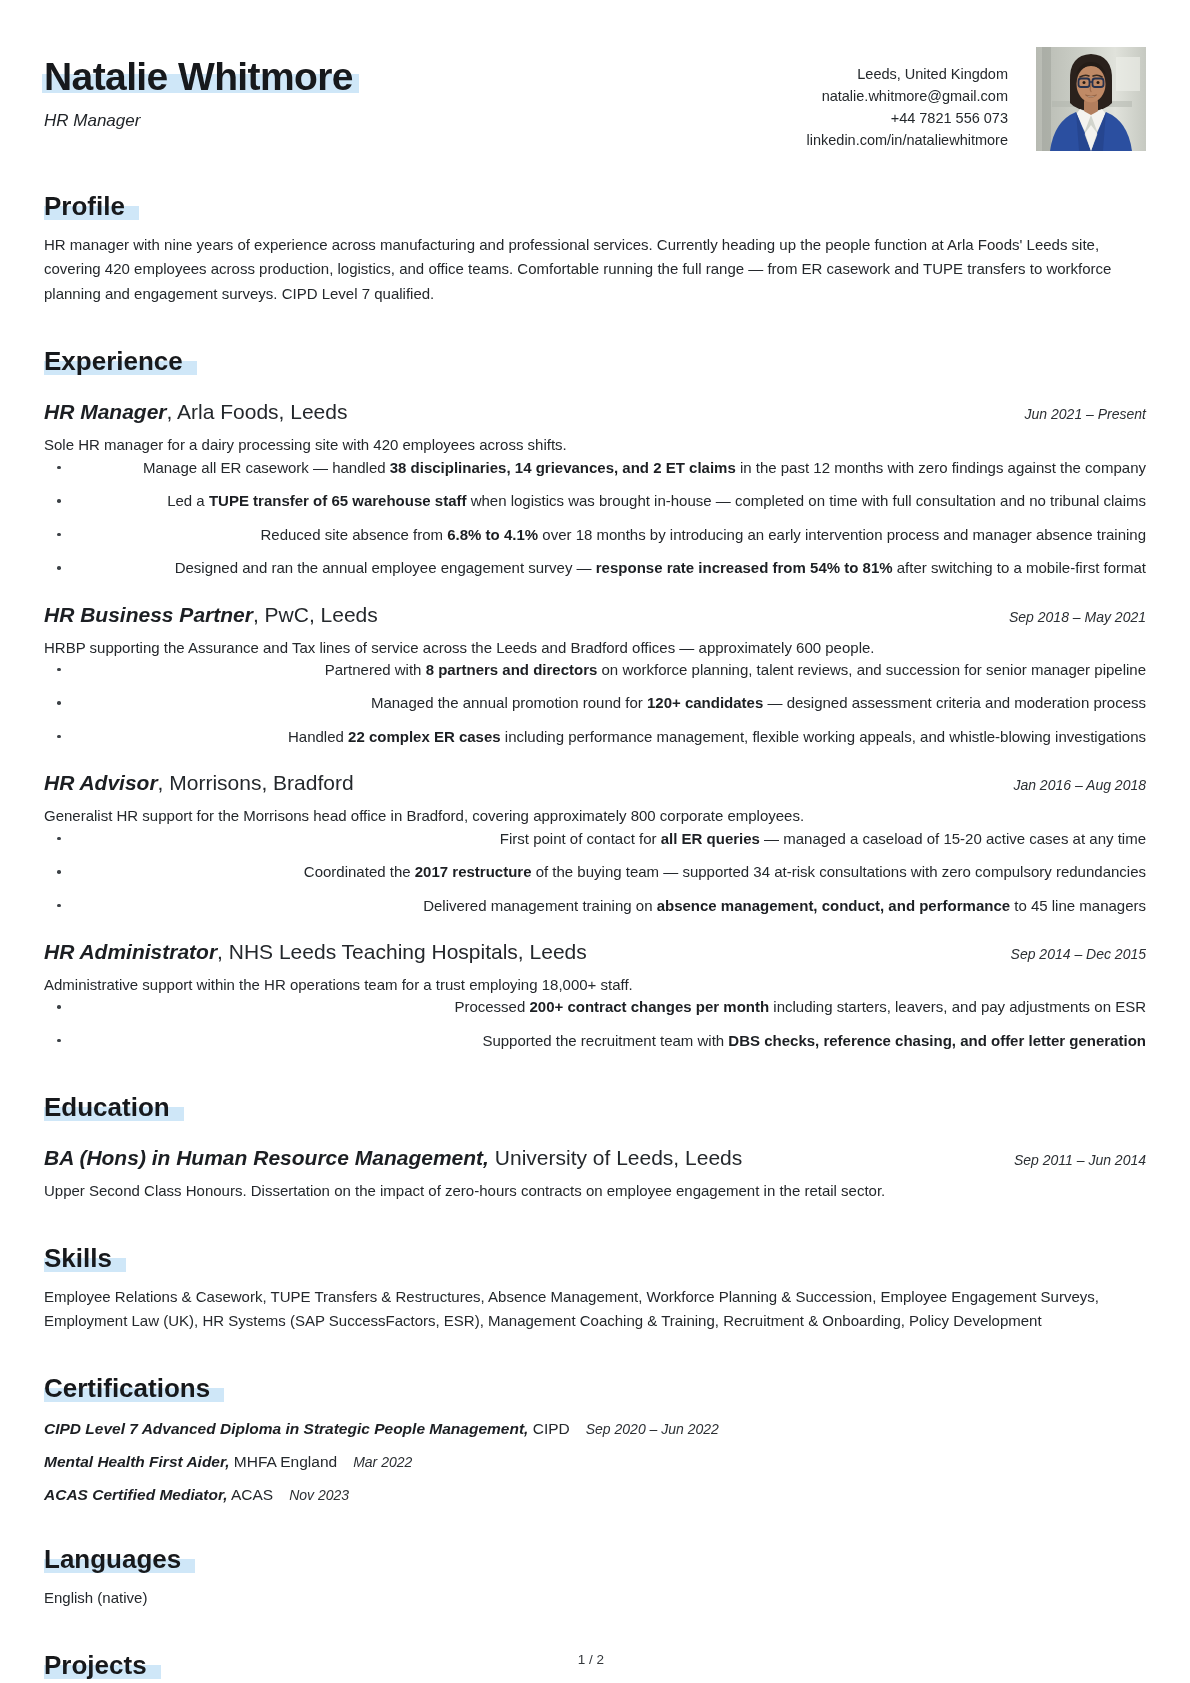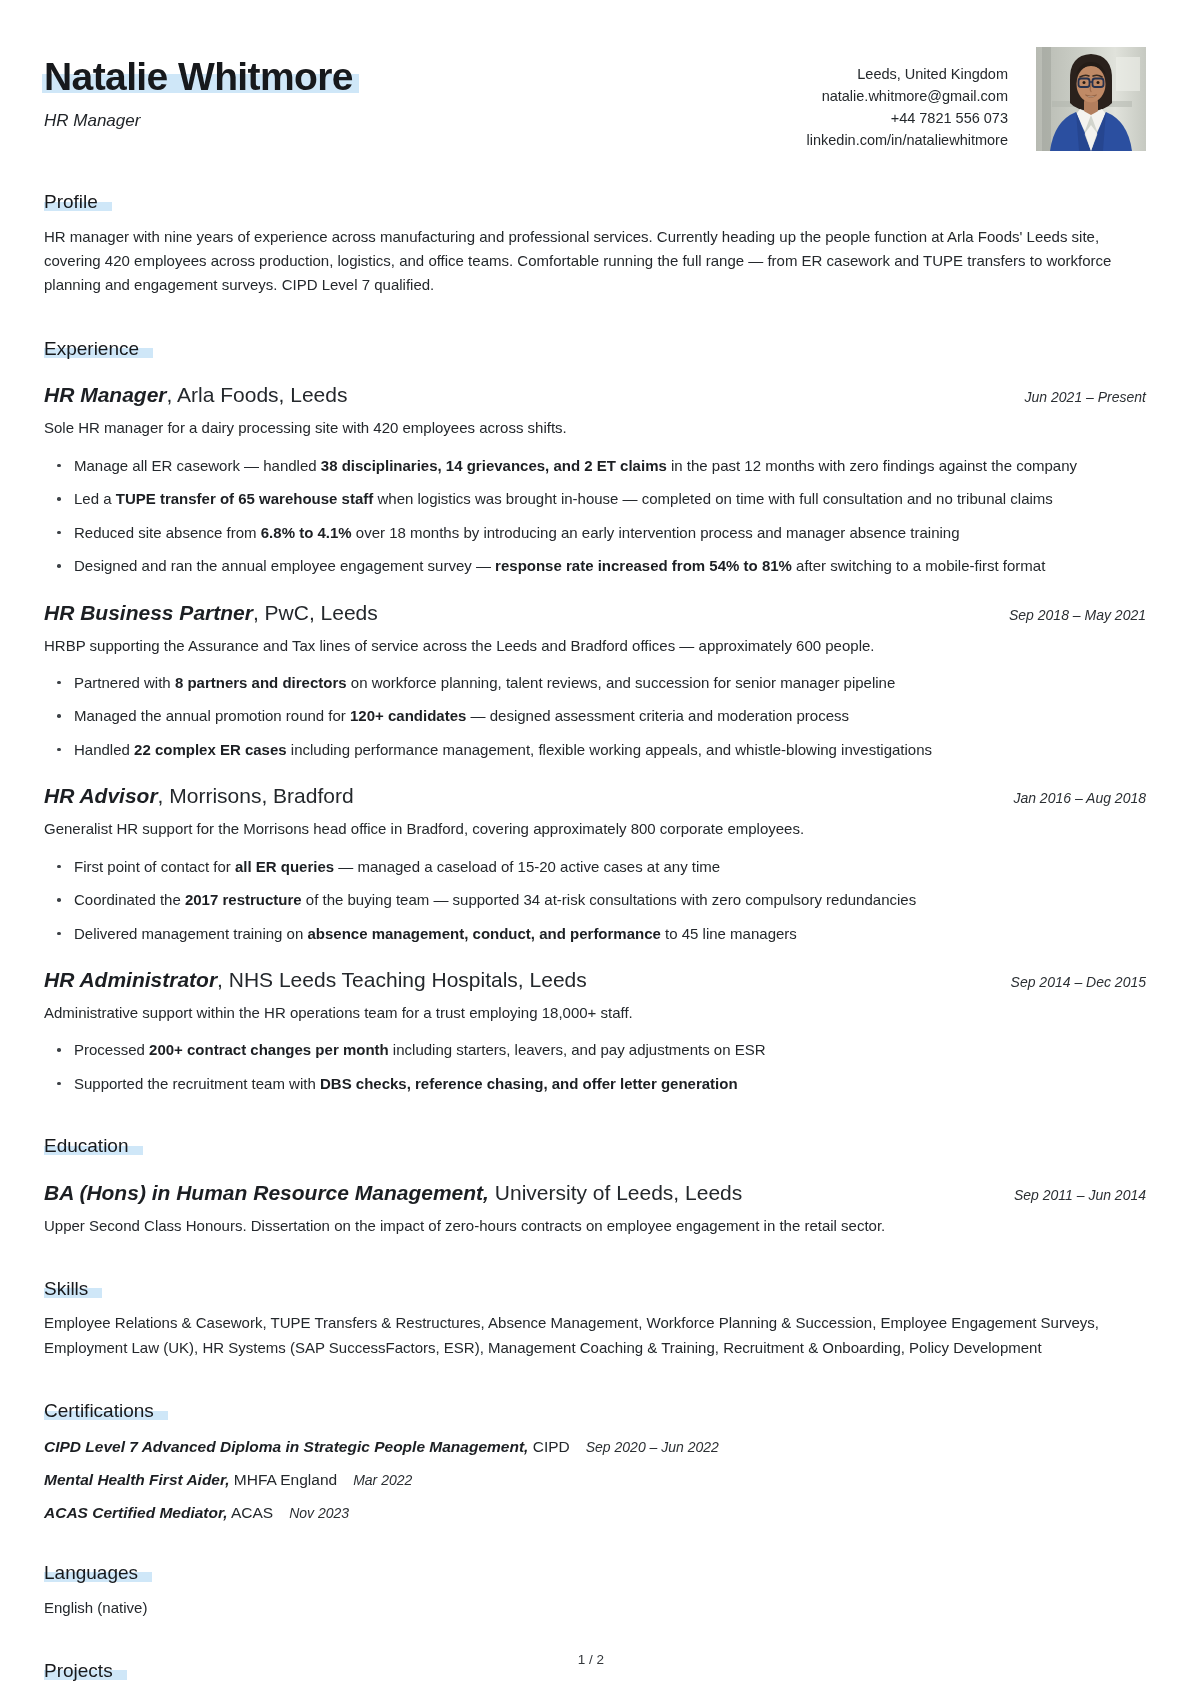--- a/index.html
+++ b/index.html
@@ -23,36 +23,36 @@
     padding: 0 6px 0 2px; margin-left: -2px;
   }
   .job-title { margin-top: 12px; font-size: 17px; font-style: italic; color: #212529; }
   .header-right { display: flex; align-items: flex-end; gap: 28px; }
   .contact { text-align: right; font-size: 14.5px; line-height: 22px; padding-top: 5px; color: var(--body); }
   .photo-frame { width: 110px; height: 104px; flex: 0 0 auto; margin-top: 7px; }
   .photo-frame svg { display: block; width: 100%; height: 100%; }
 
   
   .section { margin-top: 31px; }
-  .section-heading { font-size: 19px; font-weight: 400; color: var(--ink); line-height: 1.2; margin-top: 40px; }
+  .section-heading { font-size: 26px; font-weight: 700; color: var(--ink); line-height: 1.2; margin-top: 40px; }
   .section-heading .hl {
     background-image: linear-gradient(to bottom, transparent 50%, var(--hl) 50%, var(--hl) 96%, transparent 96%);
     padding-right: 14px;
   }
   .section-body { margin-top: 11px; font-size: 15px; line-height: 1.62; color: var(--body); }
 
   
   .entry { margin-top: 23px; }
   .entry-head { display: flex; justify-content: space-between; align-items: baseline; gap: 16px; }
   .entry-title { font-size: 21px; color: var(--body); }
   .entry-title .role { font-weight: 700; font-style: italic; color: #1c1f23; }
   .dates { font-size: 14px; font-style: italic; white-space: nowrap; color: #2b2f33; }
   .summary { margin-top: 9px; font-size: 15px; line-height: 1.55; }
 
-  ul.bullets { list-style: none; margin-top: 15px; }
+  ul.bullets { list-style: none; margin-top: 0; text-align: right; }
   ul.bullets li {
     position: relative; padding-left: 30px; margin-bottom: 11px;
     font-size: 15px; line-height: 1.5;
   }
   ul.bullets li::before {
     content: ""; position: absolute; left: 13px; top: 9px;
     width: 3.5px; height: 3.5px; border-radius: 50%; background: #3c4146;
   }
   strong { font-weight: 700; color: #1c1f23; }
 

